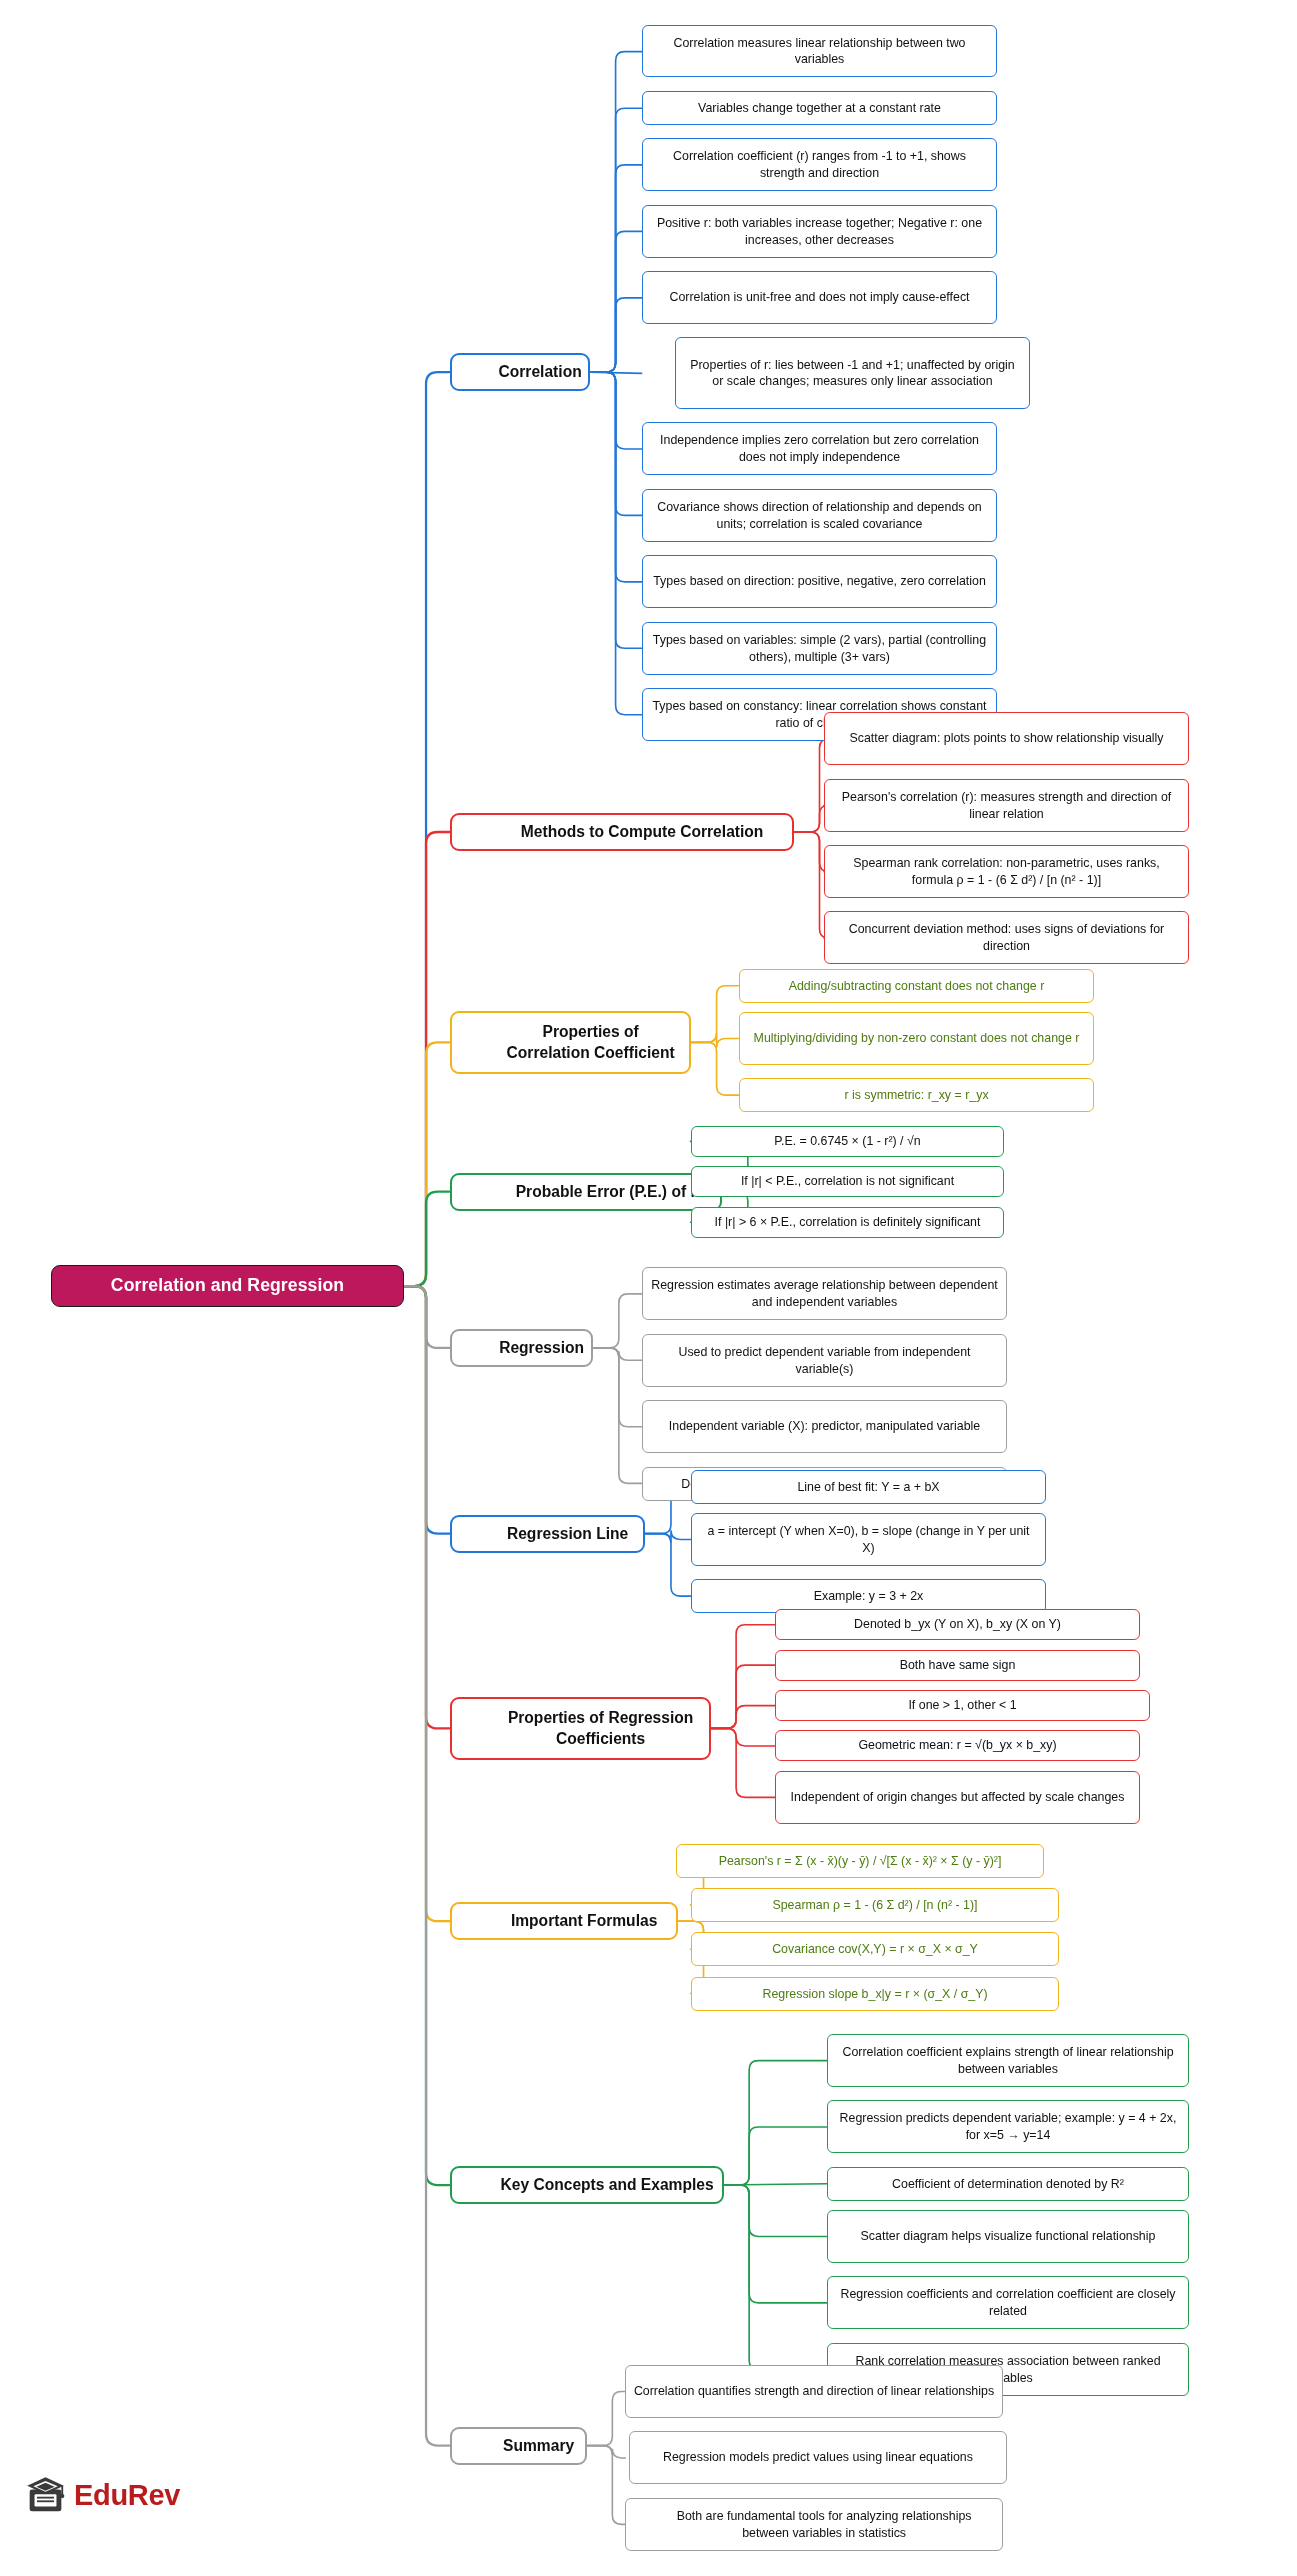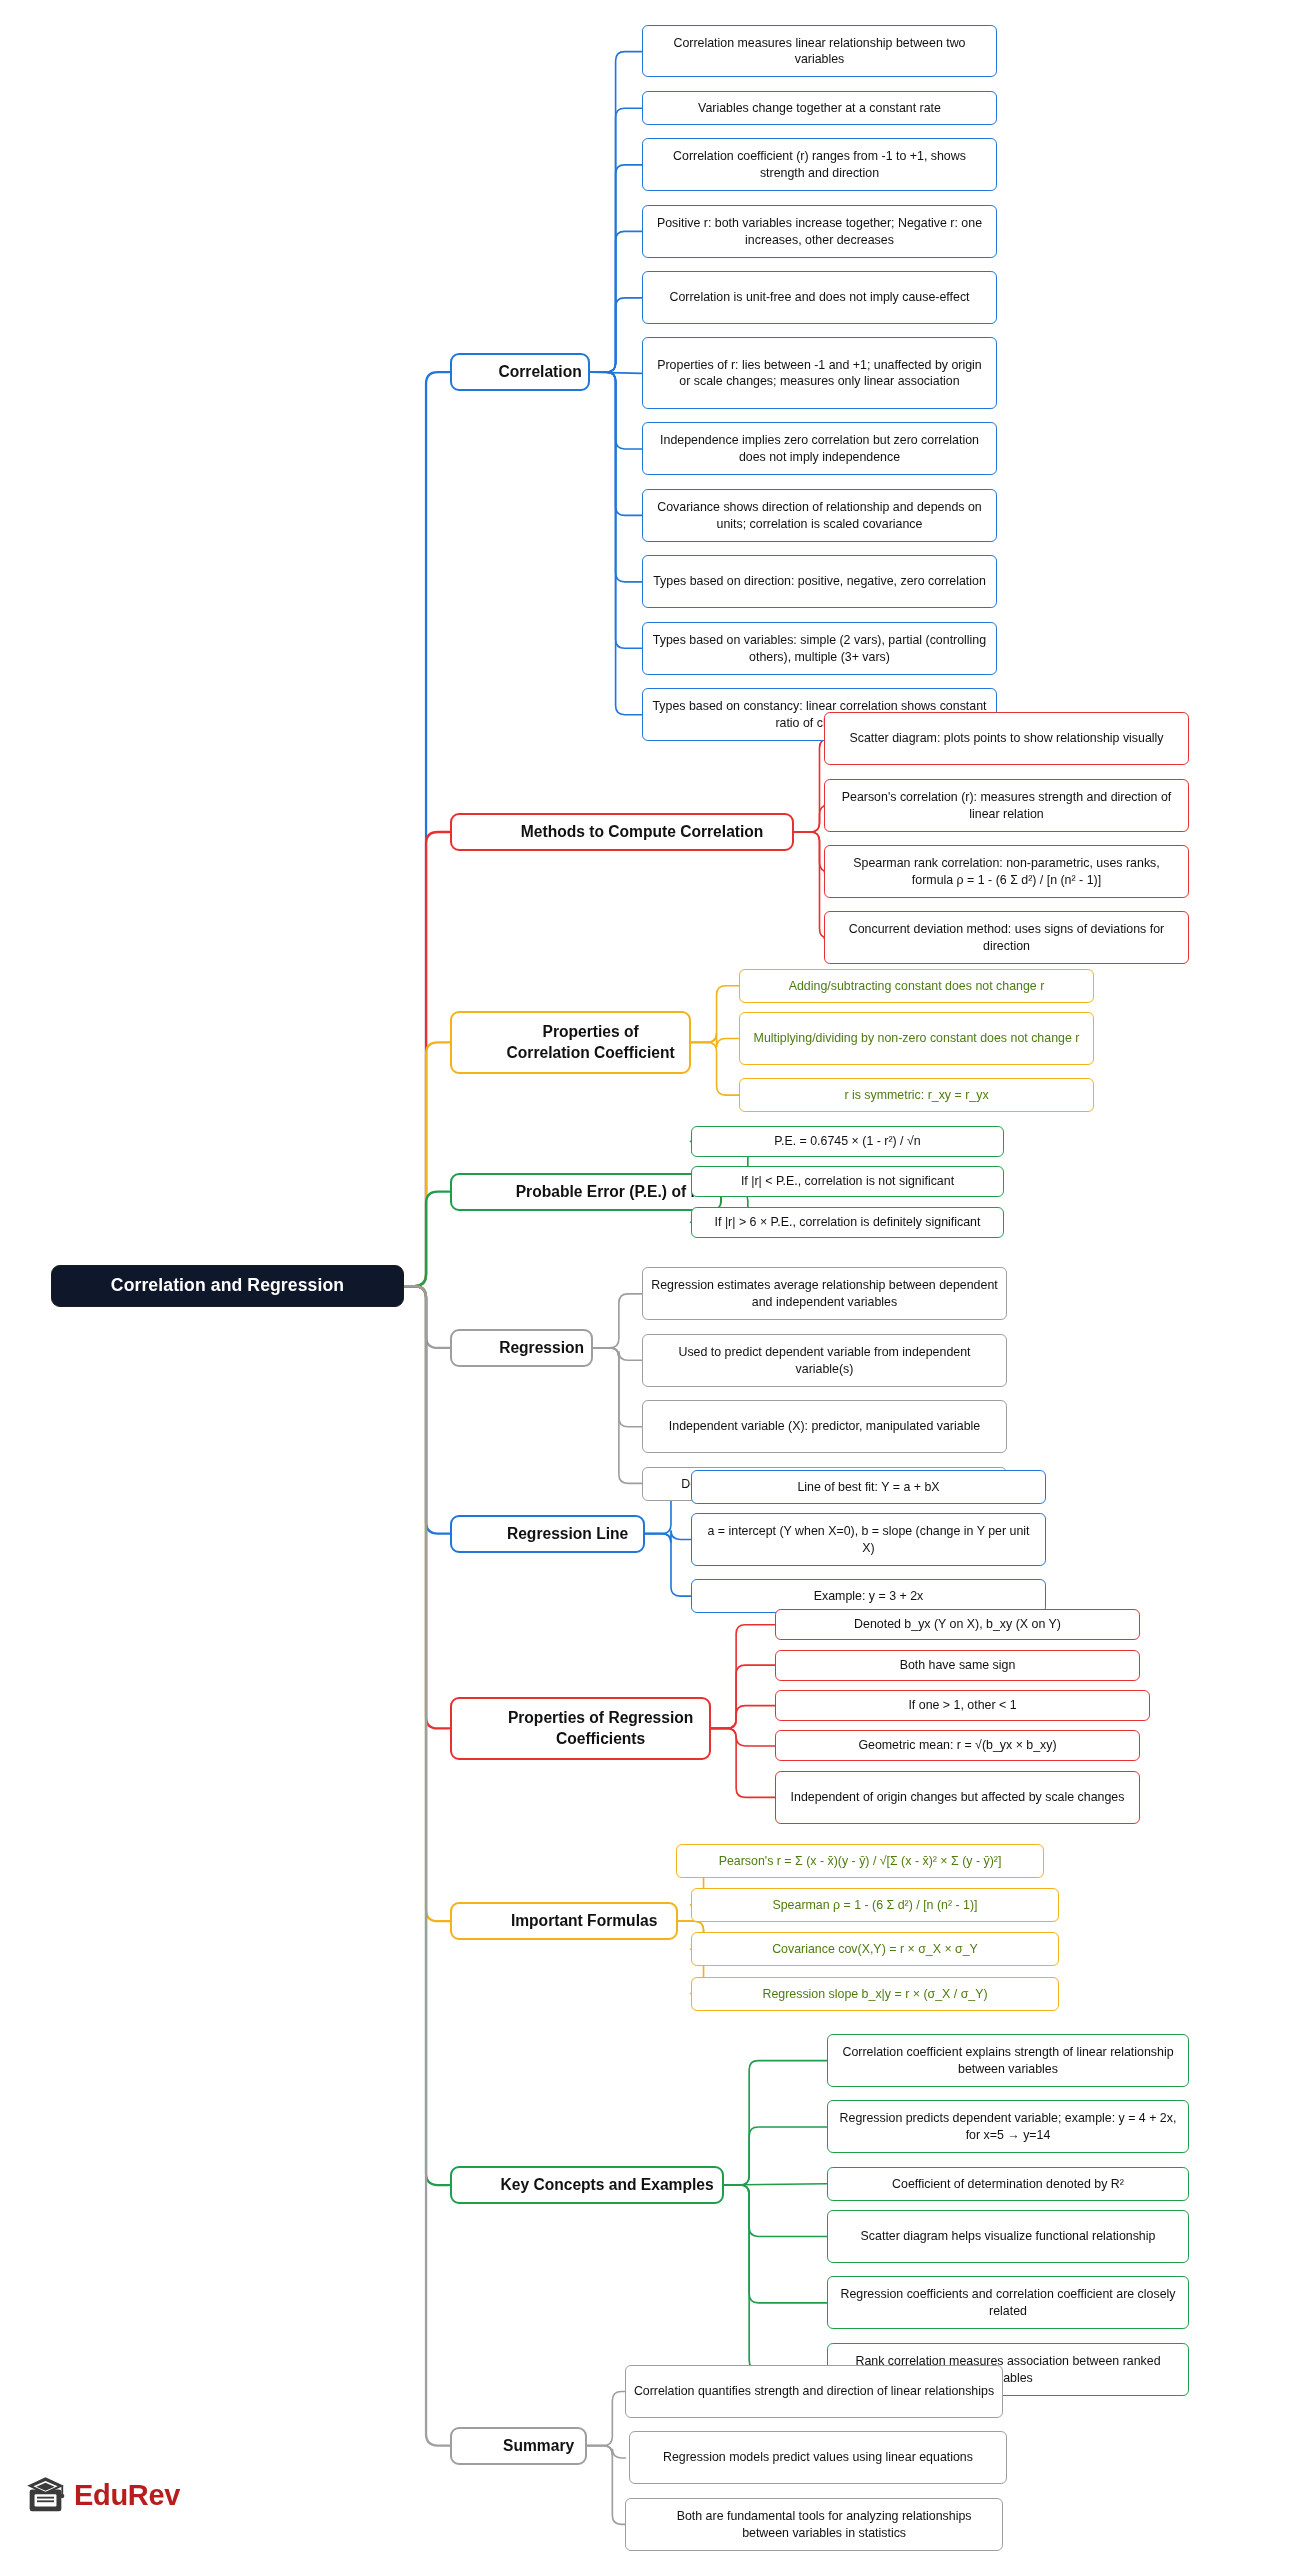--- a/index.html
+++ b/index.html
@@ -15,21 +15,21 @@
   .node {
     position:absolute;
     display:flex; align-items:center; justify-content:center;
     text-align:center;
     background:#ffffff;
     border-radius:6.5px;
     line-height:1.32;
     padding:3.9px 7.8px;
   }
   .root {
-    background:#0f172a; color:#ffffff;
+    background:#be185d; color:#ffffff;
     border:1.3px solid #1a1a1a; border-radius:9px;
     font-size:17.6px; font-weight:bold; letter-spacing:0.1px;
     padding:6.5px 11.7px;
   }
   .branch { font-size:15.6px; font-weight:bold; border-width:2px; border-style:solid; border-radius:9px;padding-left:48px; }
   .leaf   { font-size:12.4px; font-weight:normal; border-width:1.3px; border-style:solid; border-radius:5.9px; }
 
   .c-blue   { border-color:#2176d9; color:#111; }
   .c-red    { border-color:#e83030; color:#111; }
   .c-yellow { border-color:#f2b21a; color:#4d7c0f; }
@@ -107,21 +107,21 @@
       <path d="M 900 3754 L 926 3754 Q 940 3754 940 3768 L 940 3861 Q 940 3875 954 3875 L 960 3875" fill="none" stroke="#9e9e9e" stroke-width="2.5" stroke-linecap="round"></path>
     </svg>
   <div id="nodes">
       <div class="node root" style="left: 51px; top: 1265px; width: 353px; height: 42px;">Correlation and Regression</div>
       <div class="node branch c-blue" style="left: 450px; top: 353px; width: 140px; height: 38px;">Correlation</div>
       <div class="node leaf c-blue" style="left: 642px; top: 25px; width: 355px; height: 52px;">Correlation measures linear relationship between two variables</div>
       <div class="node leaf c-blue" style="left: 642px; top: 91px; width: 355px; height: 34px;">Variables change together at a constant rate</div>
       <div class="node leaf c-blue" style="left: 642px; top: 138px; width: 355px; height: 53px;">Correlation coefficient (r) ranges from -1 to +1, shows strength and direction</div>
       <div class="node leaf c-blue" style="left: 642px; top: 205px; width: 355px; height: 53px;">Positive r: both variables increase together; Negative r: one increases, other decreases</div>
       <div class="node leaf c-blue" style="left: 642px; top: 271px; width: 355px; height: 53px;">Correlation is unit-free and does not imply cause-effect</div>
-      <div class="node leaf c-blue" style="left: 642px; top: 337px; width: 355px; height: 72px;">Properties of r: lies between -1 and +1; unaffected by origin or scale changes; measures only linear association</div>
+      <div class="node leaf c-blue" style="left: 675px; top: 337px; width: 355px; height: 72px;">Properties of r: lies between -1 and +1; unaffected by origin or scale changes; measures only linear association</div>
       <div class="node leaf c-blue" style="left: 642px; top: 422px; width: 355px; height: 53px;">Independence implies zero correlation but zero correlation does not imply independence</div>
       <div class="node leaf c-blue" style="left: 642px; top: 489px; width: 355px; height: 53px;">Covariance shows direction of relationship and depends on units; correlation is scaled covariance</div>
       <div class="node leaf c-blue" style="left: 642px; top: 555px; width: 355px; height: 53px;">Types based on direction: positive, negative, zero correlation</div>
       <div class="node leaf c-blue" style="left: 642px; top: 622px; width: 355px; height: 53px;">Types based on variables: simple (2 vars), partial (controlling others), multiple (3+ vars)</div>
       <div class="node leaf c-blue" style="left: 642px; top: 688px; width: 355px; height: 53px;">Types based on constancy: linear correlation shows constant ratio of changes</div>
       <div class="node branch c-red" style="left: 450px; top: 813px; width: 344px; height: 38px;">Methods to Compute Correlation</div>
       <div class="node leaf c-red" style="left: 824px; top: 712px; width: 365px; height: 53px;">Scatter diagram: plots points to show relationship visually</div>
       <div class="node leaf c-red" style="left: 824px; top: 779px; width: 365px; height: 53px;">Pearson's correlation (r): measures strength and direction of linear relation</div>
       <div class="node leaf c-red" style="left: 824px; top: 845px; width: 365px; height: 53px;">Spearman rank correlation: non-parametric, uses ranks, formula ρ = 1 - (6 Σ d²) / [n (n² - 1)]</div>
       <div class="node leaf c-red" style="left: 824px; top: 911px; width: 365px; height: 53px;">Concurrent deviation method: uses signs of deviations for direction</div>

